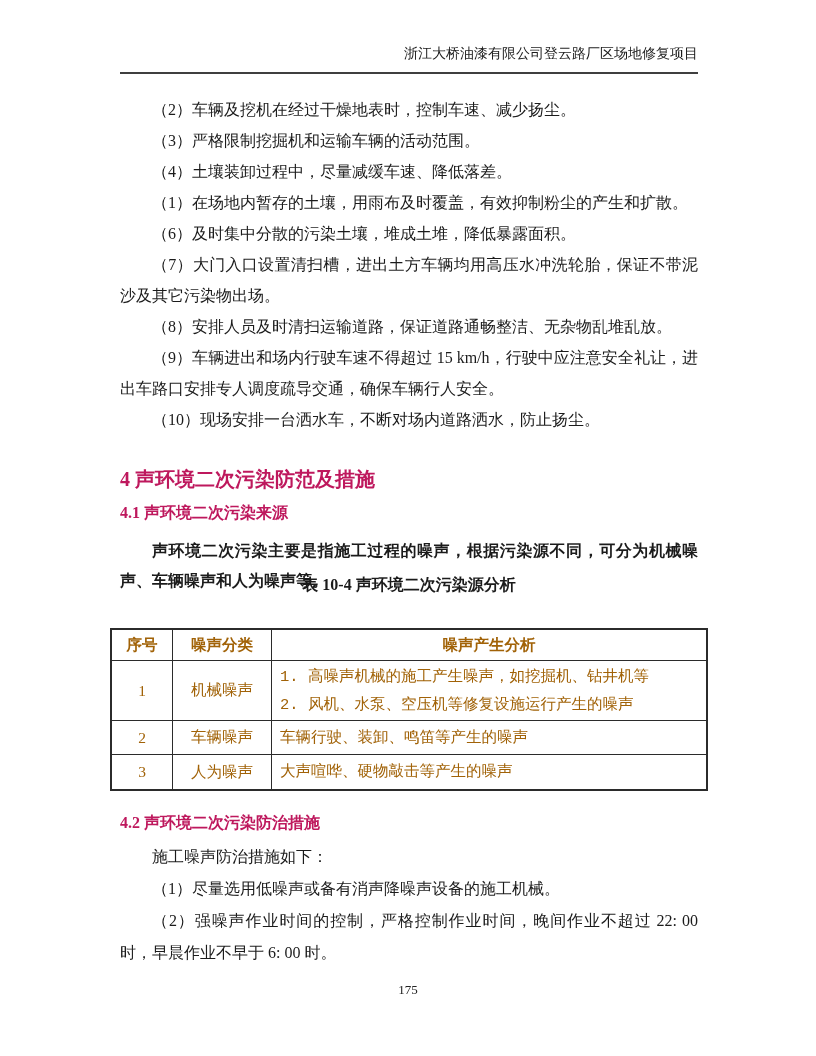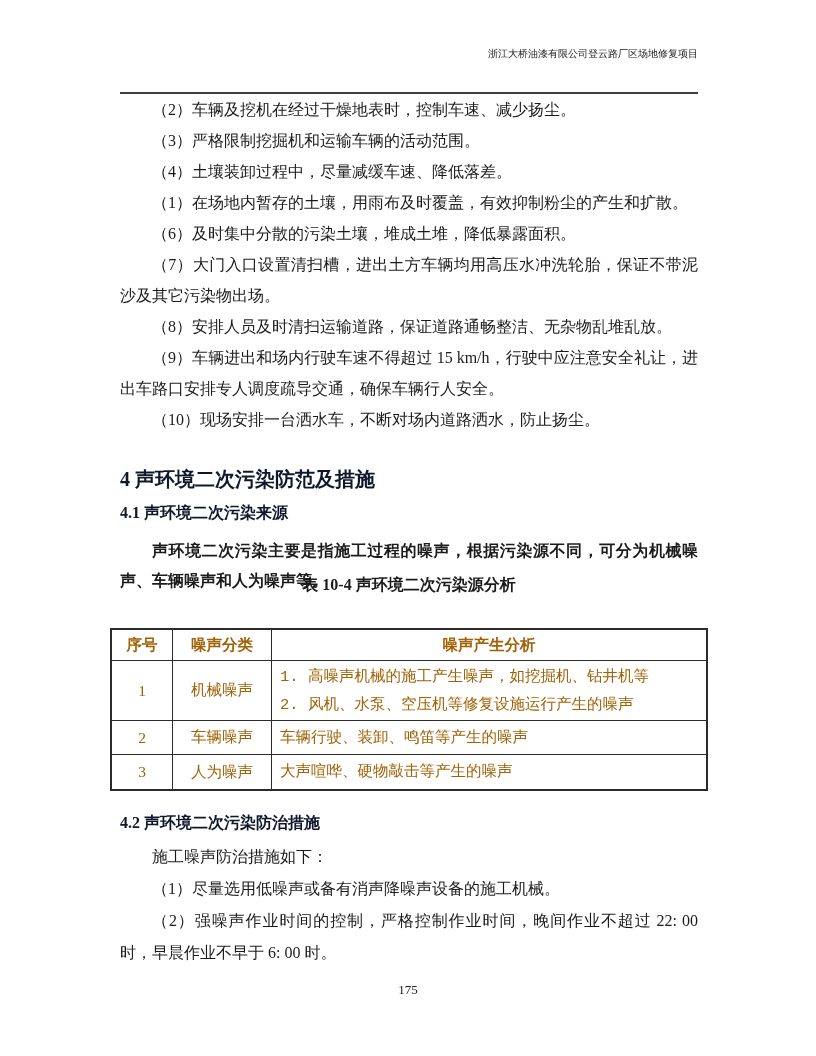--- a/index.html
+++ b/index.html
@@ -16,23 +16,23 @@
     font-family: "Liberation Serif", "DejaVu Serif", serif;
     overflow: hidden;
   }
   
   .page-header {
     position: absolute;
     top: 44px;
     left: 120px;
     width: 578px;
     text-align: right;
-    font-size: 10px;
+    font-size: 14px;
     line-height: 20px;
-    padding-bottom: 28px;
+    padding-bottom: 8px;
     border-bottom: 2px solid #3f3f3f;
   }
   
   .measures-list {
     position: absolute;
     top: 94px;
     left: 120px;
     width: 578px;
     font-size: 16px;
     line-height: 31px;
@@ -41,21 +41,21 @@
     margin: 0;
     text-indent: 32px;
     text-align: justify;
   }
   
   .h-sec {
     position: absolute;
     left: 120px;
     margin: 0;
     font-weight: bold;
-    color: #0f172a;
+    color: #be185d;
   }
   .h4  { top: 464px; font-size: 20px; line-height: 30px; }
   .h41 { top: 502px; font-size: 16px; line-height: 22px; }
   .h42 { top: 812px; font-size: 16px; line-height: 22px; }
   
   .para41 {
     position: absolute;
     top: 536px;
     left: 120px;
     width: 578px;

